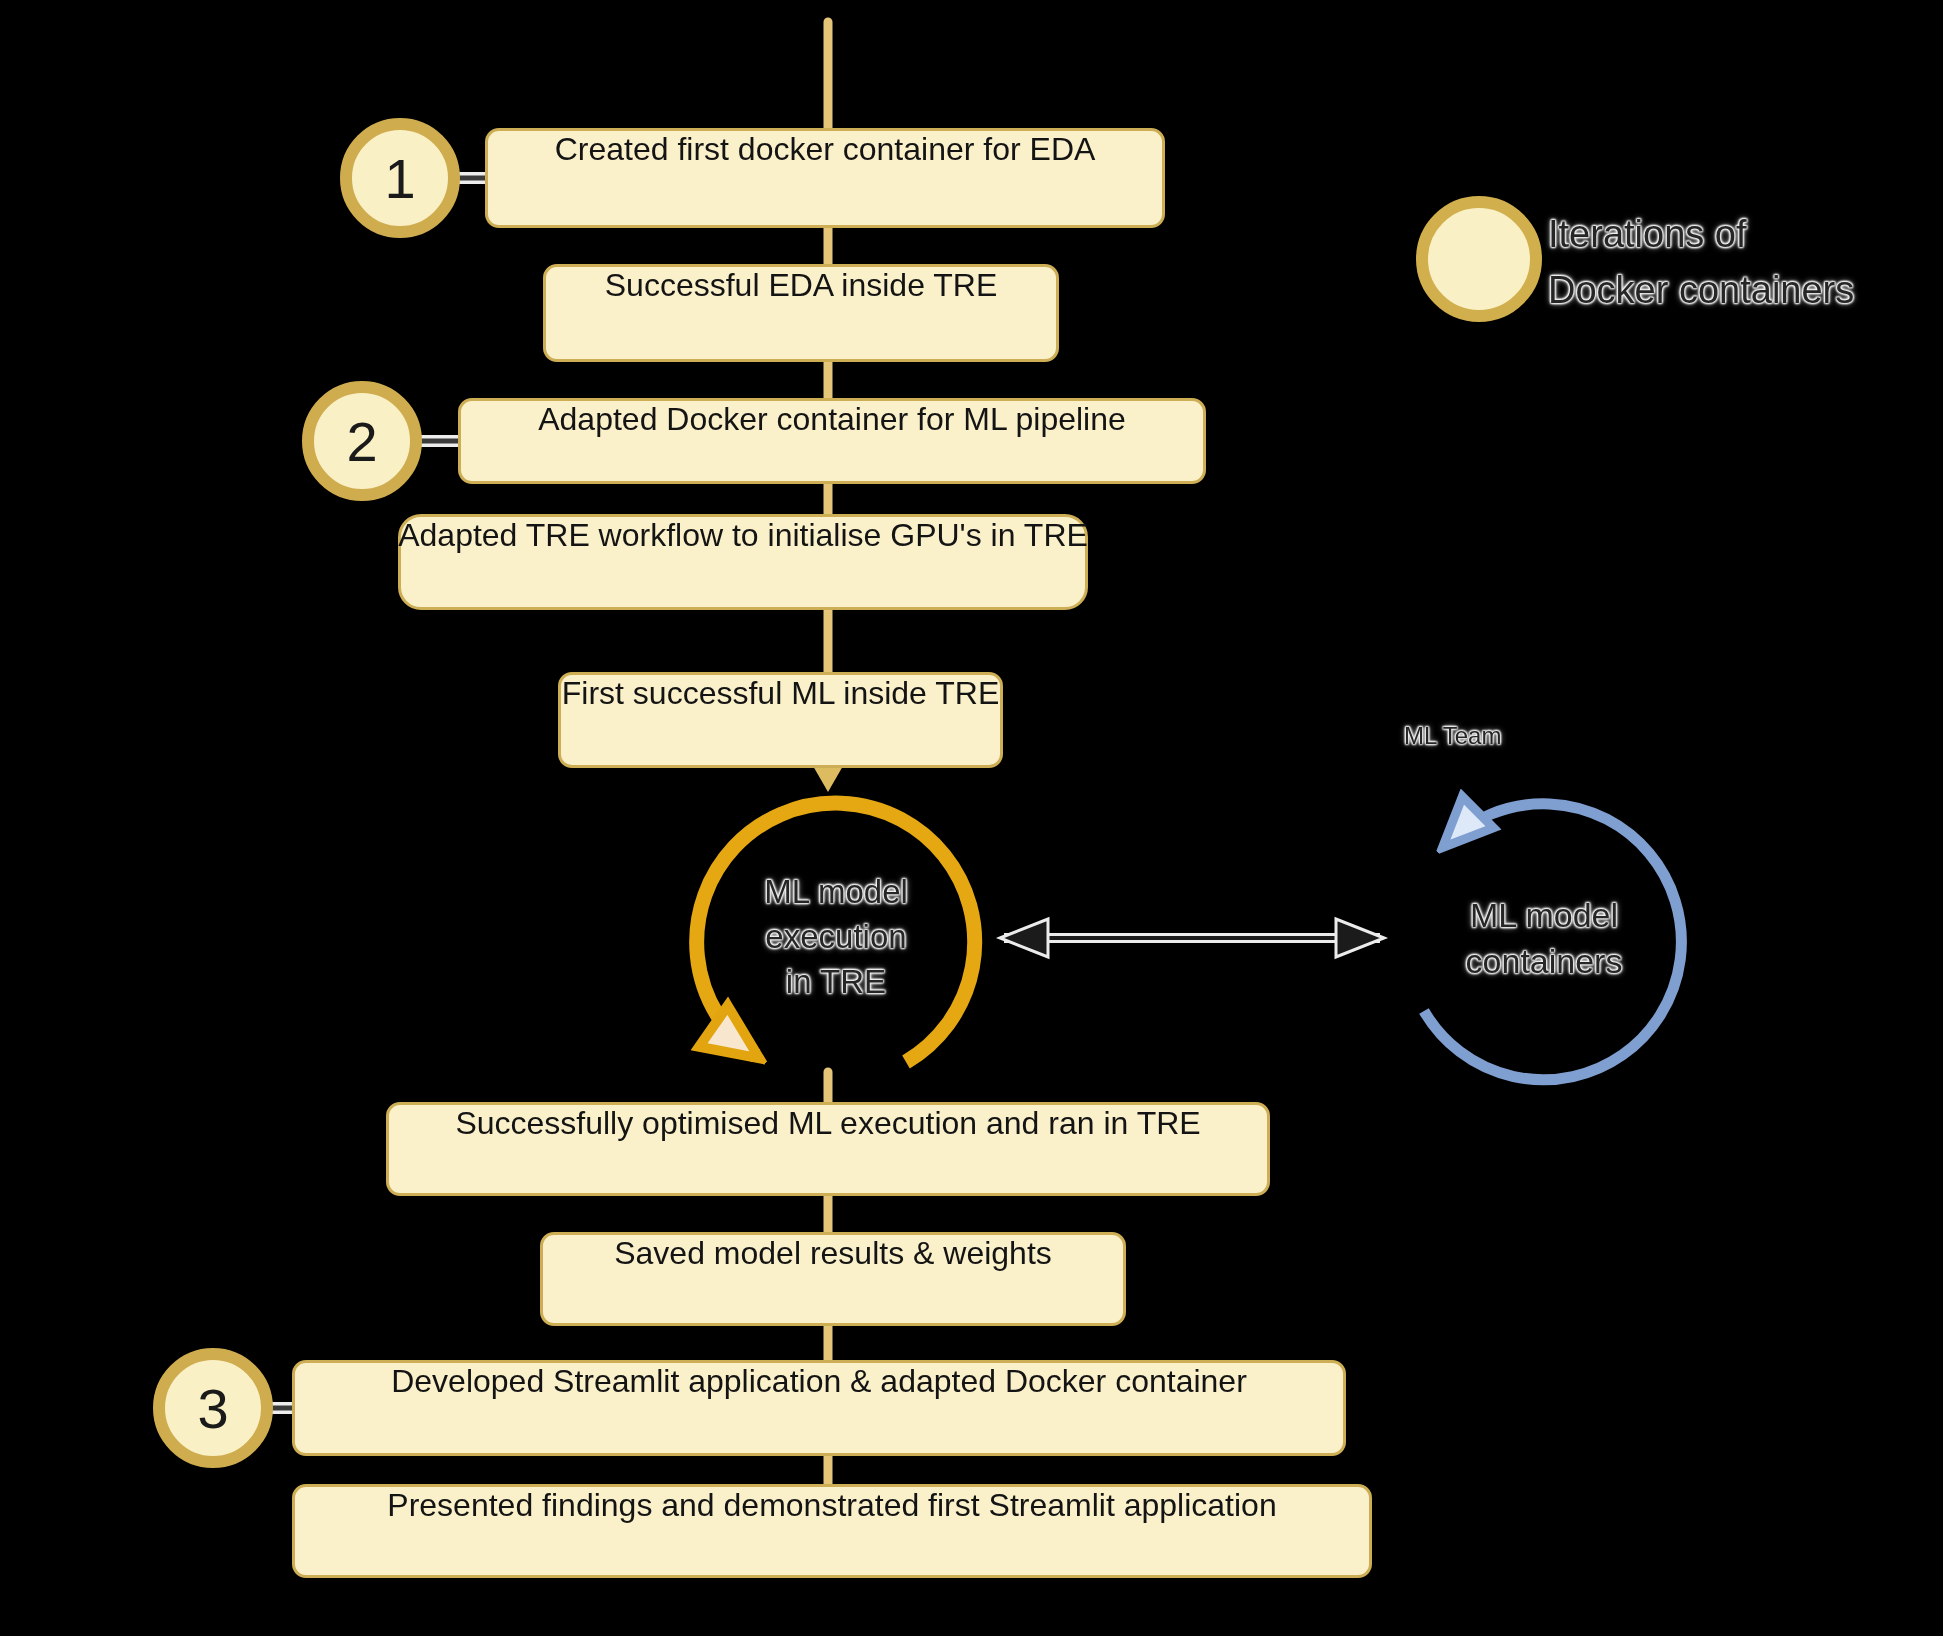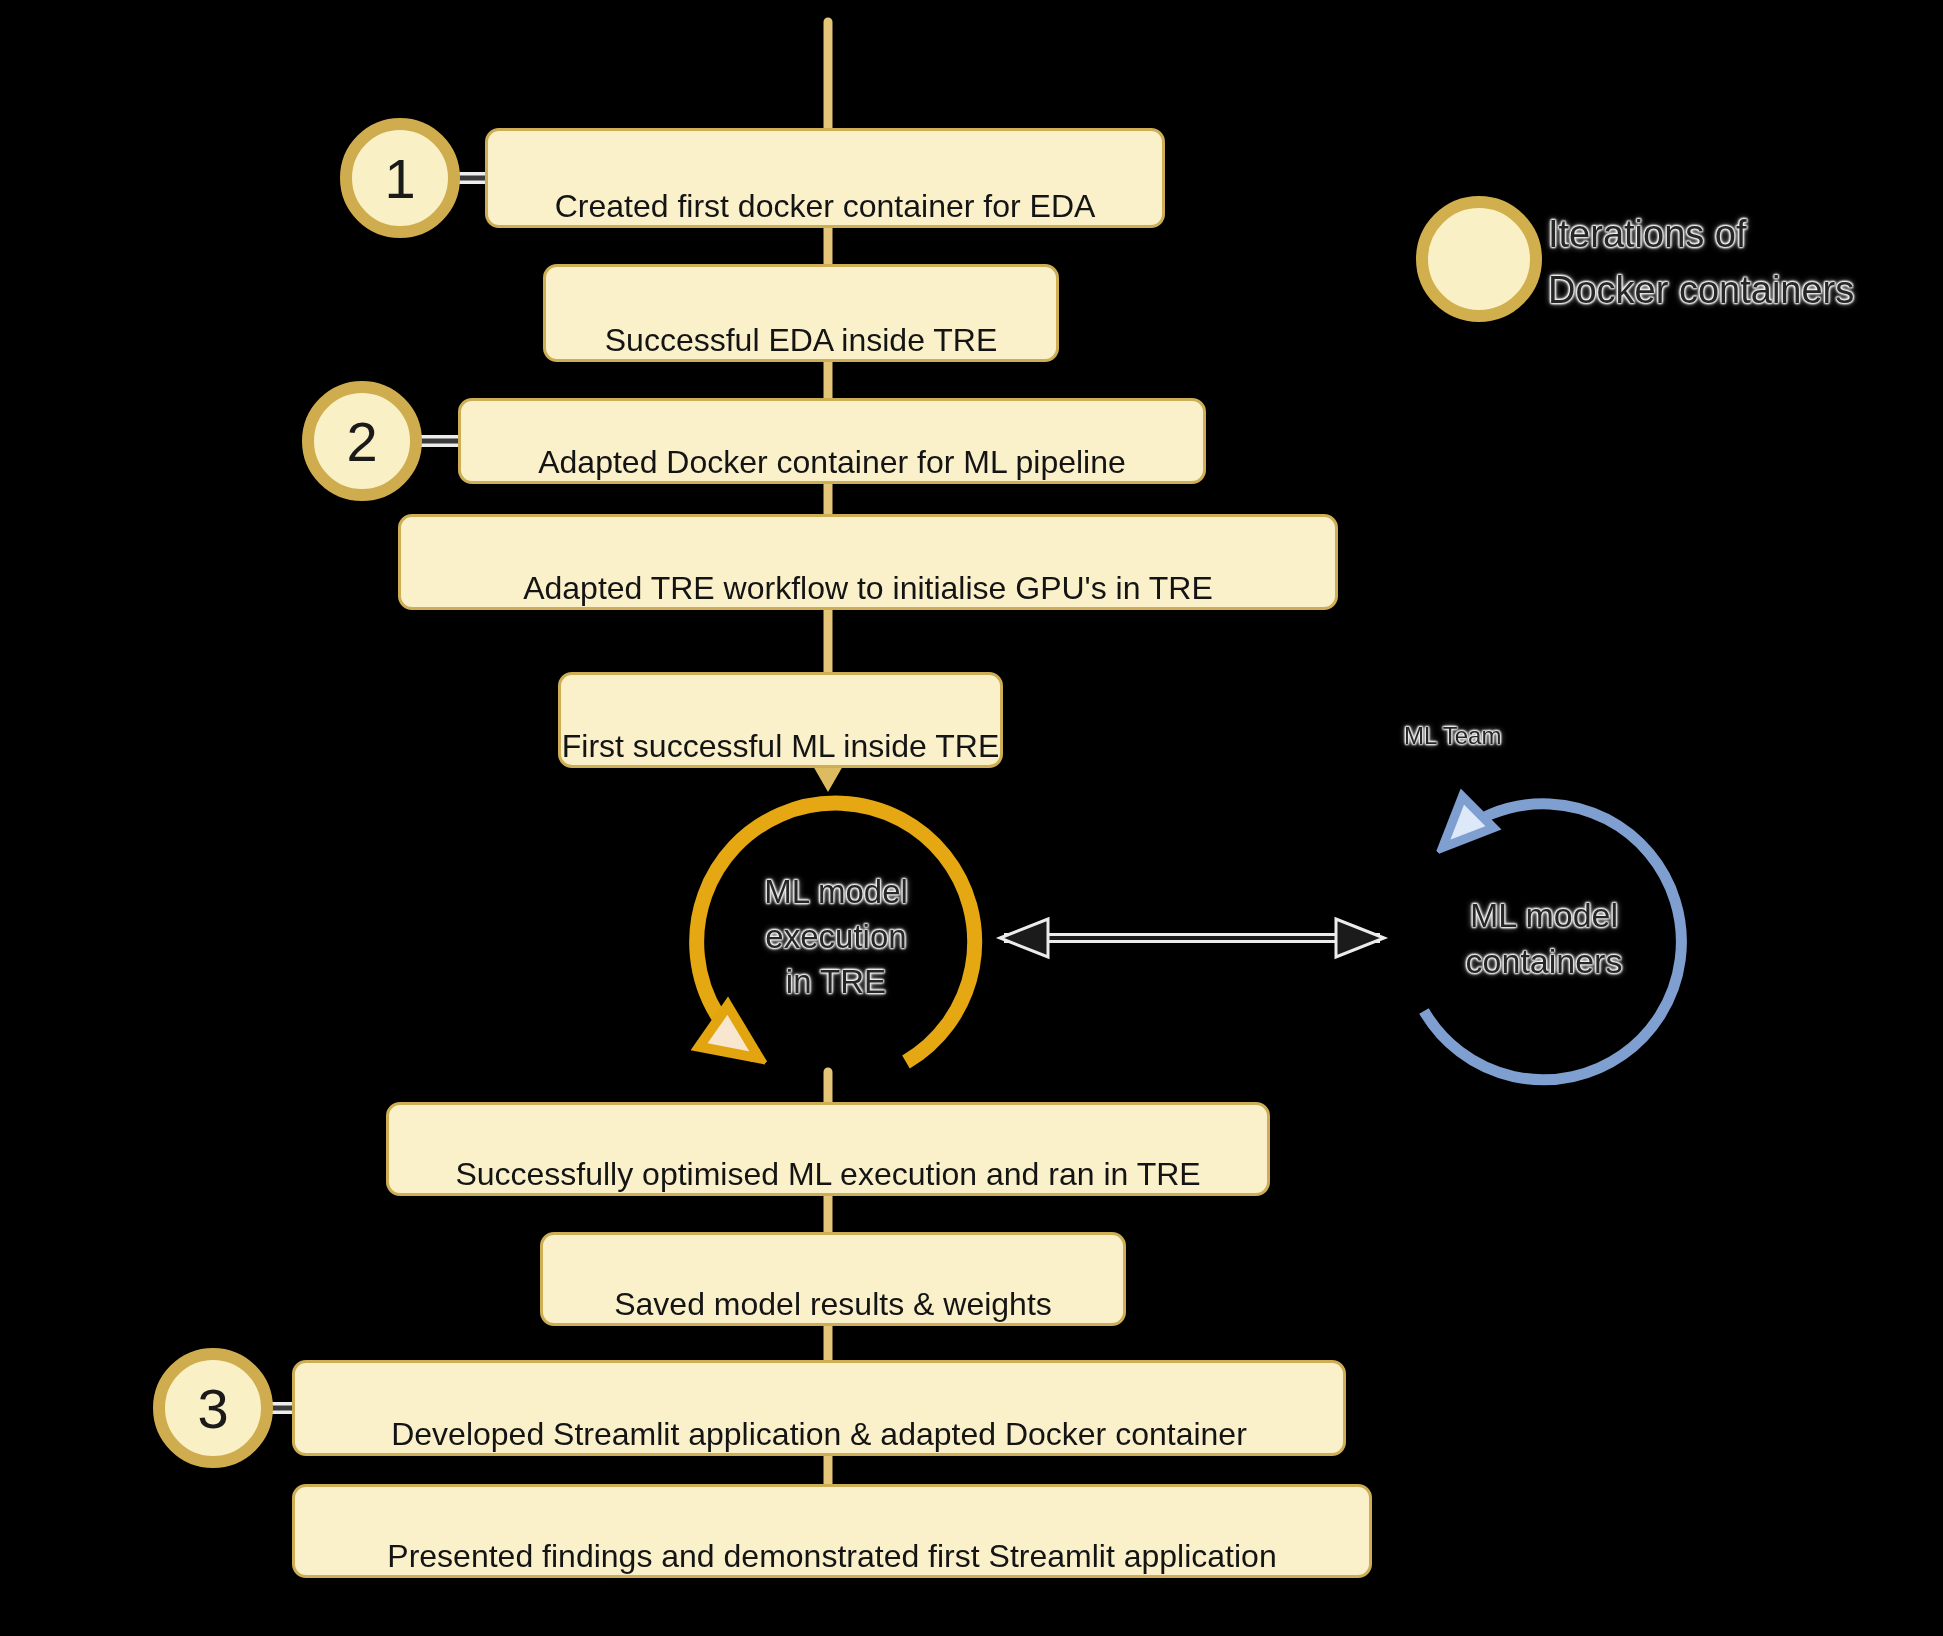--- a/index.html
+++ b/index.html
@@ -6,21 +6,21 @@
   html,body { background:#000; }
   .canvas {
     position:relative; width:1943px; height:1636px;
     background:#000000; overflow:hidden;
     font-family:"Liberation Sans", sans-serif;
   }
   .layer { position:absolute; left:0; top:0; width:1943px; height:1636px; z-index:1; }
 
   .box {
     position:absolute; z-index:2;
-    display:flex; align-items:flex-end; justify-content:center;
+    display:flex; align-items:flex-start; justify-content:center;
     background:#FAF0CA; border:3.5px solid #CDAE55; border-radius:14px;
     font-size:32px; color:#141414; white-space:nowrap; text-align:center;
   }
   .milestone {
     position:absolute; z-index:2; width:120px; height:120px;
     border-radius:50%; background:#FAF0C6; border:12px solid #CFAC4D;
     display:flex; align-items:center; justify-content:center;
     font-size:56px; color:#1a1a1a;
   }
   .legend-circle {
@@ -42,21 +42,21 @@
     font-size:24px; text-align:left; }
   .loop-text { position:absolute; z-index:2; text-align:center; }
   .loop-text span { display:block; }
   .exec-text { left:716px; top:869px; width:240px; font-size:33px; line-height:45px; }
   .refine-text { left:1414px; top:892px; width:260px; font-size:34px; line-height:46px; }
 
   
   .b1 { left:485px;  top:128px;  width:680px;  height:100px; }
   .b2 { left:543px;  top:264px;  width:516px;  height:98px;  }
   .b3 { left:458px;  top:398px;  width:748px;  height:86px;  }
-  .b4 { left:398px;  top:514px;  width:940px;  height:96px;  }
+  .b4 { left:398px;  top:514px;  width:690px;  height:96px;border-radius:23px;  }
   .b5 { left:558px;  top:672px;  width:445px;  height:96px;  }
   .b6 { left:386px;  top:1102px; width:884px;  height:94px;  }
   .b7 { left:540px;  top:1232px; width:586px;  height:94px;  }
   .b8 { left:292px;  top:1360px; width:1054px; height:96px;  }
   .b9 { left:292px;  top:1484px; width:1080px; height:94px;  }
   .c1 { left:340px; top:118px;  }
   .c2 { left:302px; top:381px;  }
   .c3 { left:153px; top:1348px; }
 </style>
 </head>

